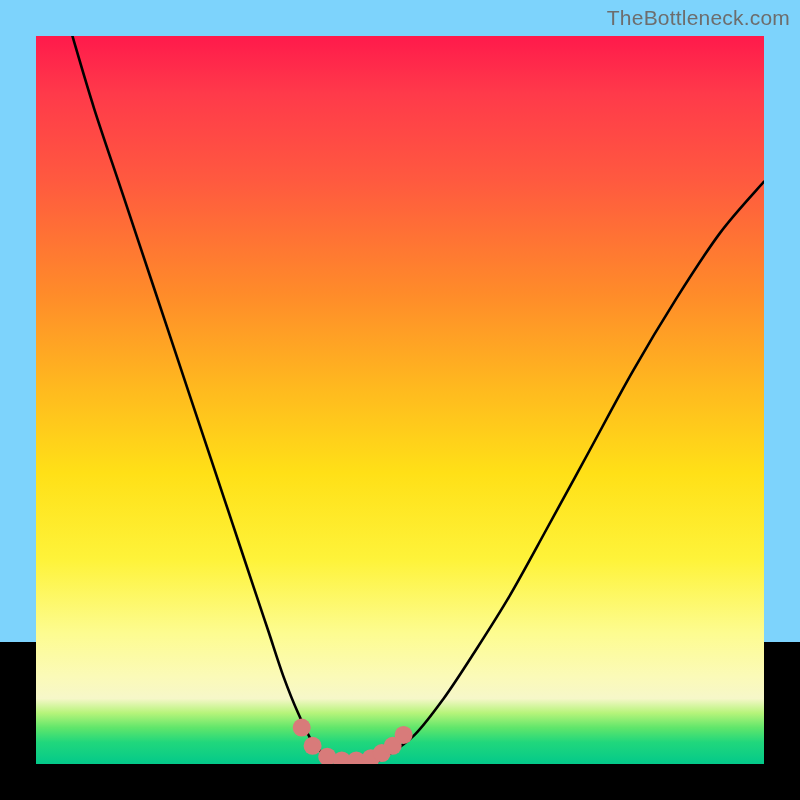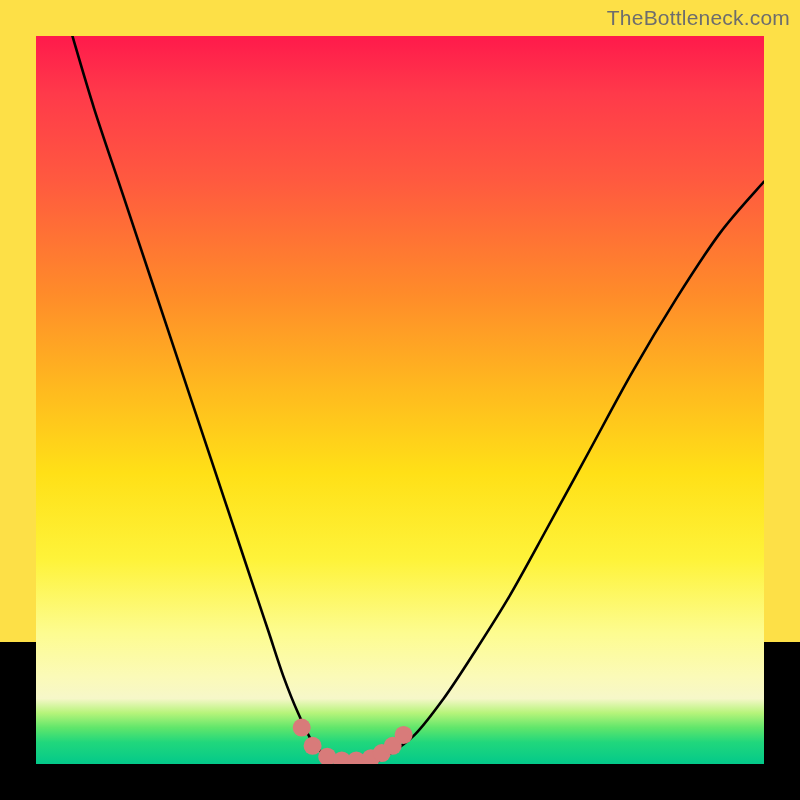--- a/index.html
+++ b/index.html
@@ -10,21 +10,21 @@
     background: #000;
     overflow: hidden;
     font-family: Arial, Helvetica, sans-serif;
   }
   .frame {
     position: absolute;
     top: 0;
     left: 0;
     width: 800px;
     height: 642px;
-    background: #fde047;
+    background: #7dd3fc;
   }
   .plot {
     position: absolute;
     top: 36px;
     left: 36px;
     width: 728px;
     height: 728px;
     
     background: linear-gradient(
       to bottom,

